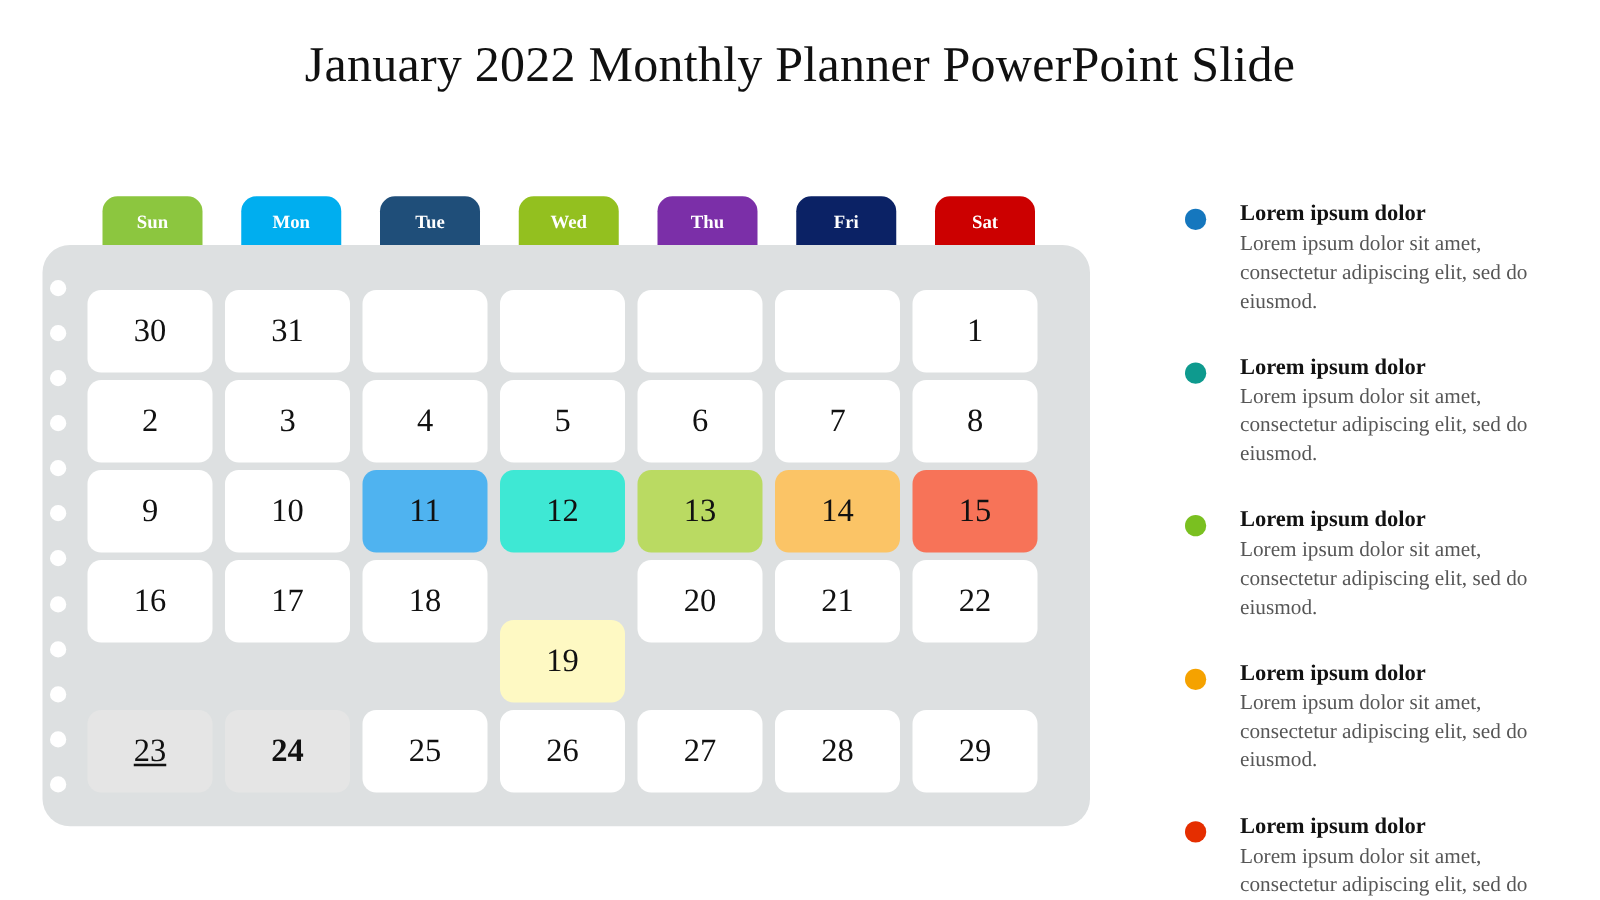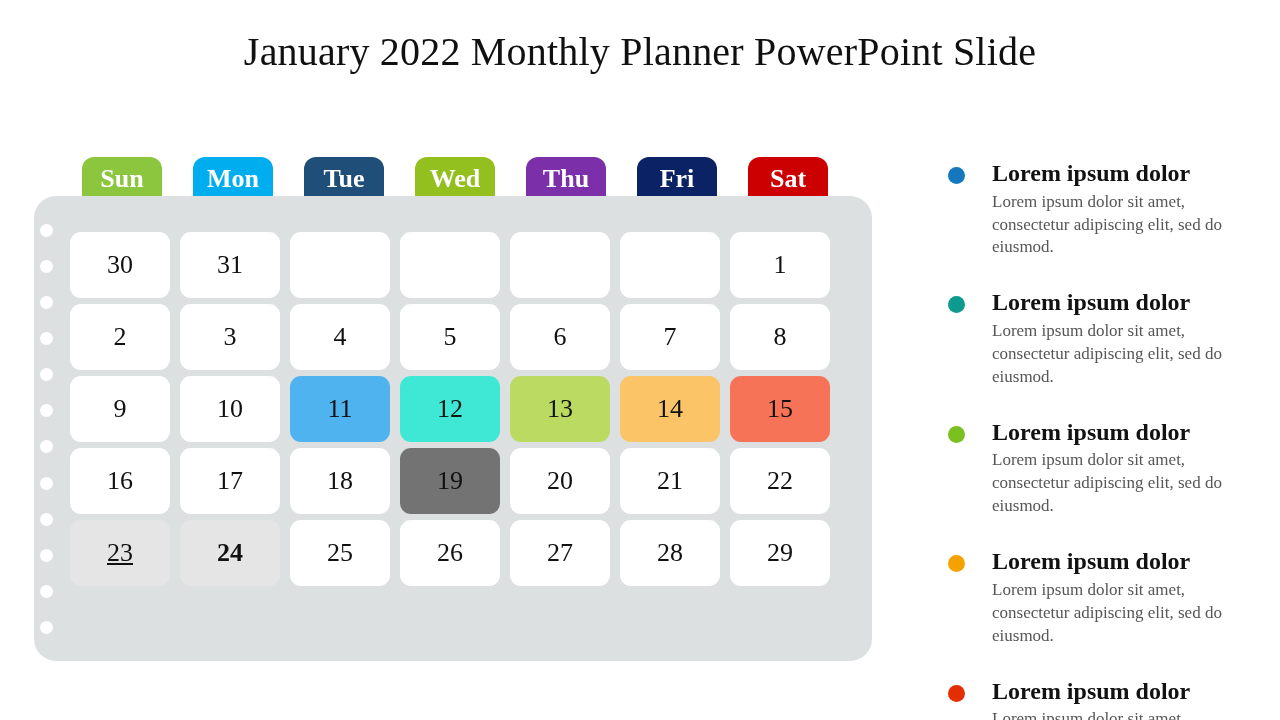--- a/index.html
+++ b/index.html
@@ -38,21 +38,21 @@
     left: 82px; top: 157px;
     width: 790px; height: 45px;
     display: flex;
     gap: 31px;
     z-index: 3;
   }
   .weekday-tab {
     width: 80px; height: 45px;
     border-radius: 12px 12px 0 0;
     color: #ffffff;
-    font-size: 26px;
+    font-size: 15px;
     font-weight: bold;
     display: flex;
     align-items: center;
     justify-content: center;
     line-height: 1;
     padding-bottom: 2px;
   }
 
   #calendar-panel {
     position: absolute;
@@ -116,21 +116,21 @@
     padding-left: 48px;
     min-height: 78px;
   }
   .legend-dot {
     position: absolute;
     left: 4px; top: 7px;
     width: 17px; height: 17px;
     border-radius: 50%;
   }
   .legend-heading {
-    font-size: 24px;
+    font-size: 18px;
     font-weight: bold;
     color: #121212;
     line-height: 1.15;
     margin-bottom: 3px;
     white-space: nowrap;
   }
   .legend-body {
     font-size: 17px;
     color: #565656;
     line-height: 1.35;
@@ -212,21 +212,21 @@
           <div class="day-cell" style="background: rgb(79, 179, 240);">11</div>
           <div class="day-cell" style="background: rgb(62, 232, 212);">12</div>
           <div class="day-cell" style="background: rgb(186, 218, 98);">13</div>
           <div class="day-cell" style="background: rgb(251, 196, 102);">14</div>
           <div class="day-cell" style="background: rgb(247, 115, 88);">15</div>
         </div>
         <div class="week-row">
           <div class="day-cell" style="background: rgb(255, 255, 255);">16</div>
           <div class="day-cell" style="background: rgb(255, 255, 255);">17</div>
           <div class="day-cell" style="background: rgb(255, 255, 255);">18</div>
-          <div class="day-cell" style="background: #737373;">19</div>
+          <div class="day-cell" style="background: #fef9c3; margin-top: 48px;">19</div>
           <div class="day-cell" style="background: rgb(255, 255, 255);">20</div>
           <div class="day-cell" style="background: rgb(255, 255, 255);">21</div>
           <div class="day-cell" style="background: rgb(255, 255, 255);">22</div>
         </div>
         <div class="week-row">
           <div class="day-cell" style="background: #e5e5e5; text-decoration: underline;">23</div>
           <div class="day-cell" style="background: #e5e5e5; font-weight: bold;">24</div>
           <div class="day-cell" style="background: rgb(255, 255, 255);">25</div>
           <div class="day-cell" style="background: rgb(255, 255, 255);">26</div>
           <div class="day-cell" style="background: rgb(255, 255, 255);">27</div>

